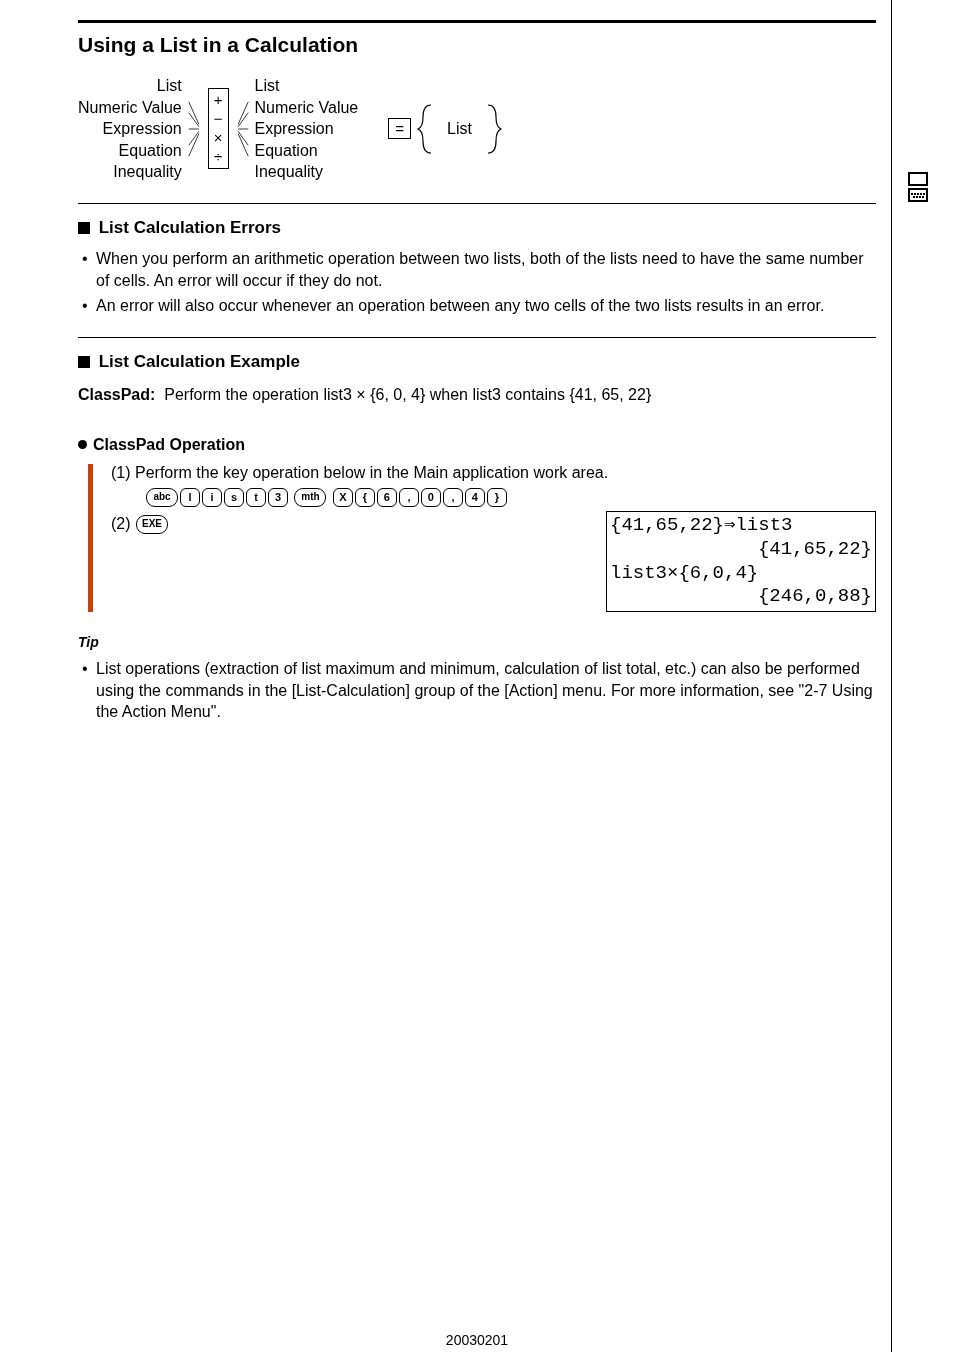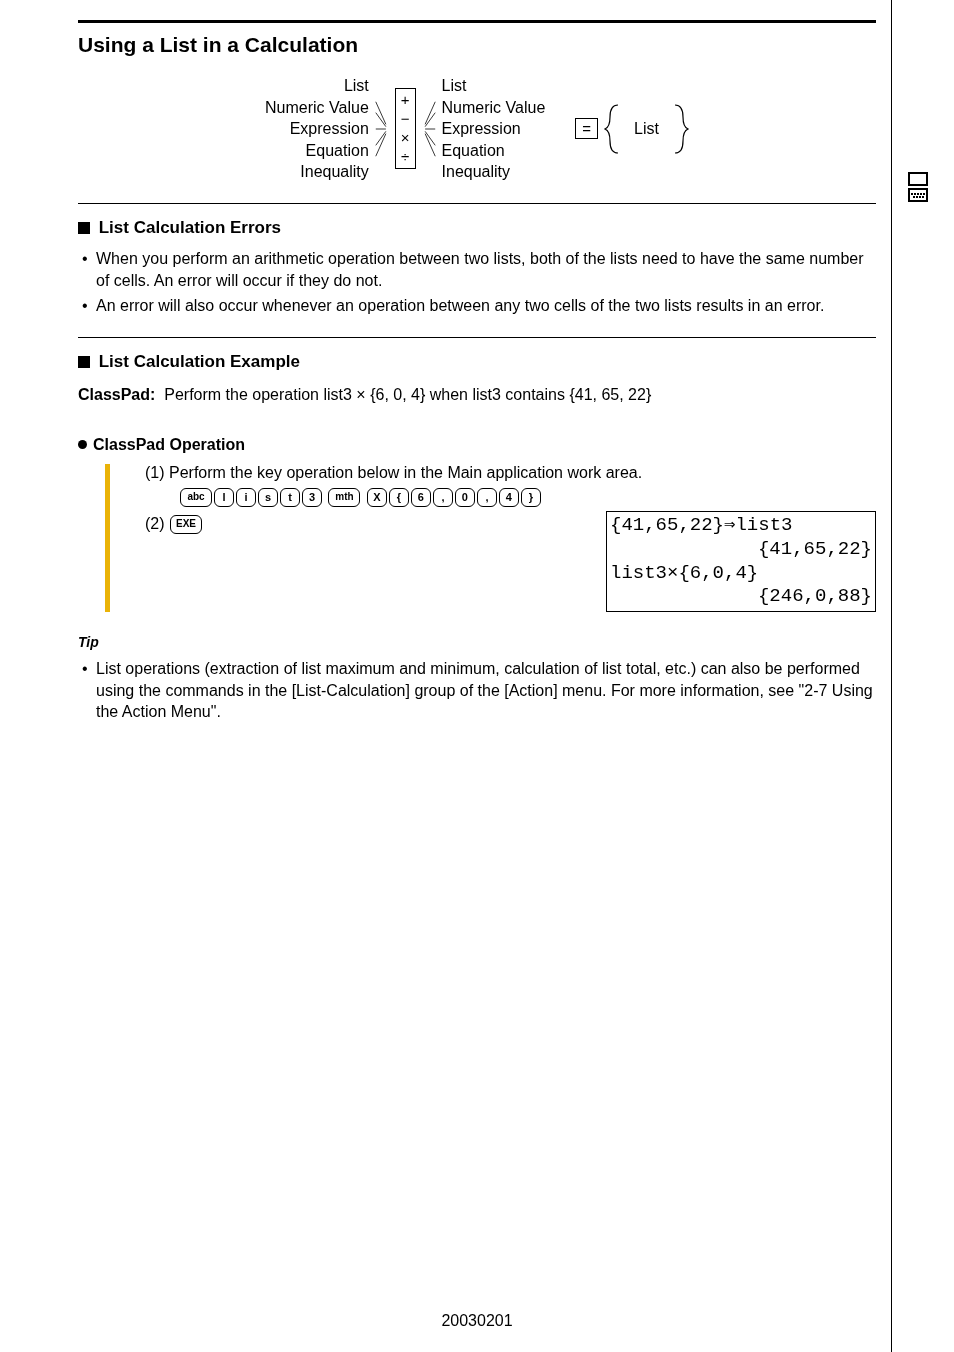--- a/index.html
+++ b/index.html
@@ -39,21 +39,21 @@
     line-height: 1.3;
   }
   .hr-thick { border: none; border-top: 3px solid #000; margin-bottom: 10px; }
   .hr-thin { border: none; border-top: 1px solid #000; margin: 20px 0 14px 0; }
   .h1 { font-size: 21px; font-weight: bold; margin-bottom: 18px; }
   .h2 { font-size: 17px; font-weight: bold; margin-bottom: 10px; }
   .sqbullet { display: inline-block; width: 12px; height: 12px; background: #000; margin-right: 4px; vertical-align: -1px; }
   .intro { font-size: 16px; margin-left: 30px; margin-bottom: 18px; line-height: 1.35; }
   .diagram {
     display: flex;
-    justify-content: center;
+    justify-content: flex-start;
     align-items: center;
     gap: 6px;
     margin: 12px 0 18px 0;
     font-size: 16px;
   }
   .col { display: flex; flex-direction: column; line-height: 1.35; }
   .col.right-align { text-align: right; }
   .col.left-align { text-align: left; }
   .opbox {
     border: 1.5px solid #000;
@@ -69,37 +69,37 @@
     padding: 1px 6px;
     font-size: 15px;
   }
   .brace-svg { height: 62px; }
   .bullets { margin-left: 4px; font-size: 16px; line-height: 1.35; }
   .bullets .bitem { display: flex; margin-bottom: 4px; }
   .bullets .dot { width: 14px; flex-shrink: 0; }
   .example-line { font-size: 16px; margin-top: 14px; }
   .cp-op { font-size: 16px; font-weight: bold; margin: 32px 0 10px 0; }
   .cp-op .disc { display: inline-block; width: 9px; height: 9px; background: #000; border-radius: 50%; margin-right: 6px; vertical-align: 1px; }
-  .steps { border-left: 5px solid #eab308; padding-left: 35px; margin-left: 27px; font-size: 16px; }
+  .steps { border-left: 5px solid #c2410c; padding-left: 18px; margin-left: 10px; font-size: 16px; }
   .key {
     display: inline-block;
     border: 1.3px solid #000;
     border-radius: 6px;
     min-width: 20px;
     height: 19px;
     line-height: 16px;
     text-align: center;
     font-size: 11px;
     font-weight: bold;
     padding: 0 3px;
     margin: 0 1px;
     vertical-align: middle;
     font-family: Arial, sans-serif;
   }
-  .key.wide { min-width: 32px; font-size: 10px; }
+  .key.wide { min-width: 32px; font-size: 10px; border-radius: 9px; }
   .key.ex { font-size: 10px; }
   .keyrow { margin: 6px 0 8px 34px; white-space: nowrap; }
   .step-row { display: flex; align-items: flex-start; }
   .step-left { width: 54%; }
   .calc-display {
     border: 1.5px solid #000;
     width: 270px;
     font-family: "Courier New", monospace;
     font-size: 19px;
     line-height: 1.25;
@@ -115,21 +115,21 @@
     top: 172px;
     width: 36px;
     display: flex;
     flex-direction: column;
     gap: 2px;
   }
   .side-icon .sqempty { width: 20px; height: 14px; border: 2px solid #000; margin: 0 auto; }
   .side-icon .sqdots { width: 20px; height: 14px; border: 2px solid #000; margin: 0 auto; display:flex; flex-wrap:wrap; align-content:center; justify-content:center; gap:1px; padding:1px;}
   .side-icon .sqdots i { width:2px;height:2px;background:#000;display:block;}
   .vline { position: absolute; right: 62px; top: 0; bottom: 0; border-left: 1px solid #000; }
-  .footer-code { position: absolute; bottom: 22px; width: 100%; text-align: center; font-size: 16px; }
+  .footer-code { position: absolute; bottom: 4px; width: 100%; text-align: center; font-size: 14px; }
 </style>
 </head>
 <body>
 
 <div class="vline"></div>
 
 <div class="side-icon">
   <div class="sqempty"></div>
   <div class="sqdots">
       <i></i>

